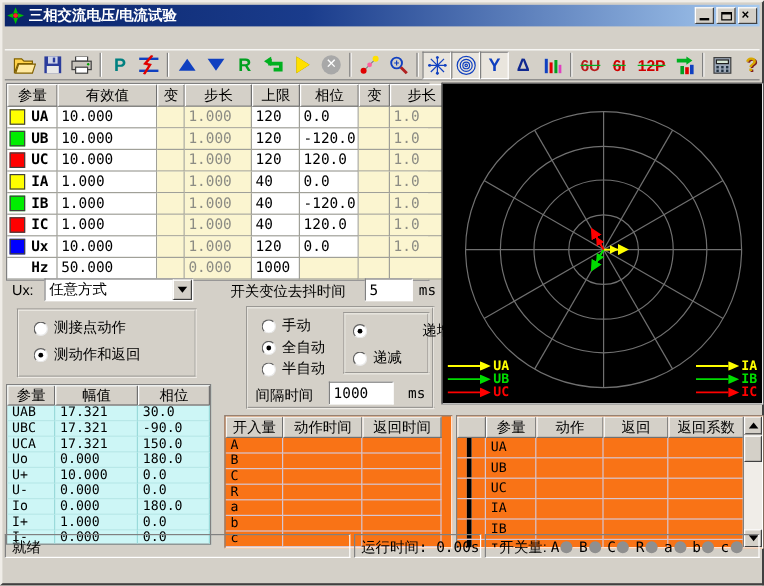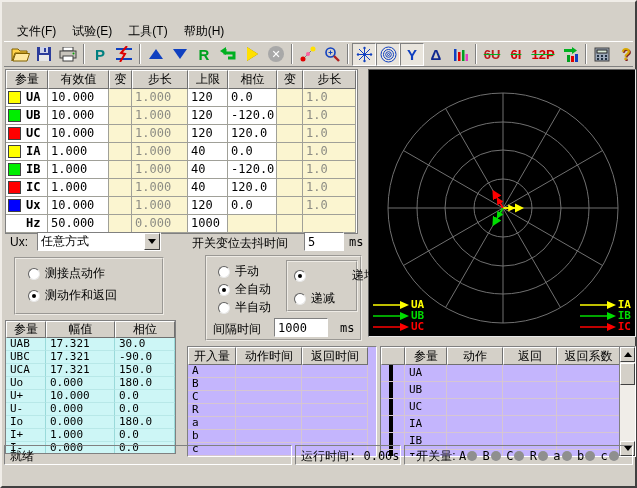--- a/index.html
+++ b/index.html
@@ -49,21 +49,21 @@
 
   
   .ptable { position:absolute; left:3px; top:67px; width:353px; background:#fff;
     border:1px solid #808080; }
   .prow { display:flex; height:18px; line-height:17px; }
   .prow.hdr { height:19px; line-height:17px; }
   .pcell { flex:none; border-right:1px solid #a0a098; border-bottom:1px solid #a0a098;
     padding:0 3px; overflow:hidden; white-space:nowrap; }
   .hcell { background:#d4d0c8; border:1px solid; border-color:#fff #707070 #707070 #fff;
     text-align:center; padding:0 2px; flex:none; }
-  .c1{width:42px} .c2{width:61px} .c3{width:23px} .c4{width:56px}
+  .c1{width:42px} .c2{width:83px} .c3{width:23px} .c4{width:56px}
   .c5{width:40px} .c6{width:49px} .c7{width:26px} .c8{width:53px}
   .cream { background:#fbf5d0; }
   .dim { color:#8c8c84; }
   .pname { position:relative; padding-left:20px; font-weight:bold; }
   .sw { position:absolute; left:2px; top:2px; width:13px; height:13px; border:1px solid #404040; }
 
   
   .polar { position:absolute; left:366px; top:67px; width:268px; height:268px; background:#000;
     border:1px solid; border-color:#606060 #e8e8e8 #e8e8e8 #606060; }
   .legend { position:absolute; font-family:"DejaVu Sans Mono",monospace; font-size:11px; font-weight:bold; }
@@ -91,21 +91,21 @@
   .stable { position:absolute; left:3px; top:318px; width:171px; height:134px;
     border:1px solid #808080; background:#cdf6f6; overflow:hidden; }
   .srow { display:flex; height:13px; line-height:12px; }
   .srow.hdr { height:17px; line-height:15px; }
   .scell { flex:none; border-right:1px solid #9adada; border-bottom:1px solid #b8e8e8;
     padding:0 4px; overflow:hidden; font-family:"DejaVu Sans Mono",monospace; font-size:11px; }
   .s1{width:40px} .s2{width:69px} .s3{width:60px}
 
   
   .pinkwrap { position:absolute; border:1px solid; border-color:#808080 #fff #fff #808080;
-    background:#c4b5fd; overflow:hidden; }
+    background:#f97316; overflow:hidden; }
   .krow { display:flex; height:13px; line-height:12px; }
   .krow.hdr { height:18px; line-height:16px; }
   .kcell { flex:none; border-right:1px solid #d6c6d2; border-bottom:1px solid #d6c6d2;
     padding:0 4px; overflow:hidden; font-family:"DejaVu Sans Mono",monospace; font-size:11px; }
   .rrow { display:flex; height:17px; line-height:16px; align-items:center; }
   .rcell { flex:none; border-right:1px solid #d6c6d2; border-bottom:1px solid #d6c6d2;
     padding:0 4px; overflow:hidden; height:100%; font-family:"DejaVu Sans Mono",monospace; font-size:11px; }
   .chk { width:13px; height:13px; background:#fff; border:2px solid #000; margin-left:4px; }
   .sbar { position:absolute; right:0; top:0; width:16px; bottom:0; background:#f0ede8; border-left:1px solid #808080; }
   .sbtn { position:absolute; left:0; width:15px; height:15px; background:#d4d0c8;
@@ -121,27 +121,40 @@
   .spanel { position:absolute; top:3px; height:20px; border:1px solid; border-color:#808080 #fff #fff #808080;
     padding:2px 5px; white-space:nowrap; overflow:hidden; }
   .led { display:inline-block; width:10px; height:10px; border-radius:50%; background:#8f8f8f;
     vertical-align:-1px; margin:0 2px 0 1px; }
 </style>
 </head>
 <body>
 
 <div class="win">
 
-
-  <div class="menubar">
-    <span class="menu-item">文件(F)</span>
-    <span class="menu-item">试验(E)</span>
-    <span class="menu-item">工具(T)</span>
-    <span class="menu-item">帮助(H)</span>
-  </div>
+  <div class="titlebar">
+    <svg class="appicon" viewBox="0 0 14 14">
+      <path d="M7 0 L9 5 L5 5 Z" fill="#00c000"></path>
+        <path d="M7 14 L9 9 L5 9 Z" fill="#00c000"></path>
+      <path d="M0 7 L5 5 L5 9 Z" fill="#00c000"></path>
+        <path d="M14 7 L9 5 L9 9 Z" fill="#00c000"></path>
+      <circle cx="7" cy="7" r="2" fill="#ff2020"></circle>
+    </svg>
+    <div class="title-text">三相交流电压/电流试验</div>
+    <div class="winbtn">
+        <span class="min-glyph"></span>
+      </div>
+    <div class="winbtn">
+        <span class="max-glyph"></span>
+      </div>
+    <div class="winbtn">
+        <span class="close-glyph">×</span>
+      </div>
+  </div>
+
 
   <div class="toolbar">
     <div class="tbtn">
       <svg width="19" height="15" viewBox="0 0 19 15">
         <path d="M1 14 L1 2 L7 2 L9 4 L16 4 L16 6 L4 6 Z" fill="#ffd24a" stroke="#806000"></path>
         <path d="M2 14 L4.5 6.5 L18.5 6.5 L16 14 Z" fill="#ffe9a0" stroke="#806000"></path>
       </svg>
     </div>
     <div class="tbtn">
       <svg width="16" height="16" viewBox="0 0 16 16">

